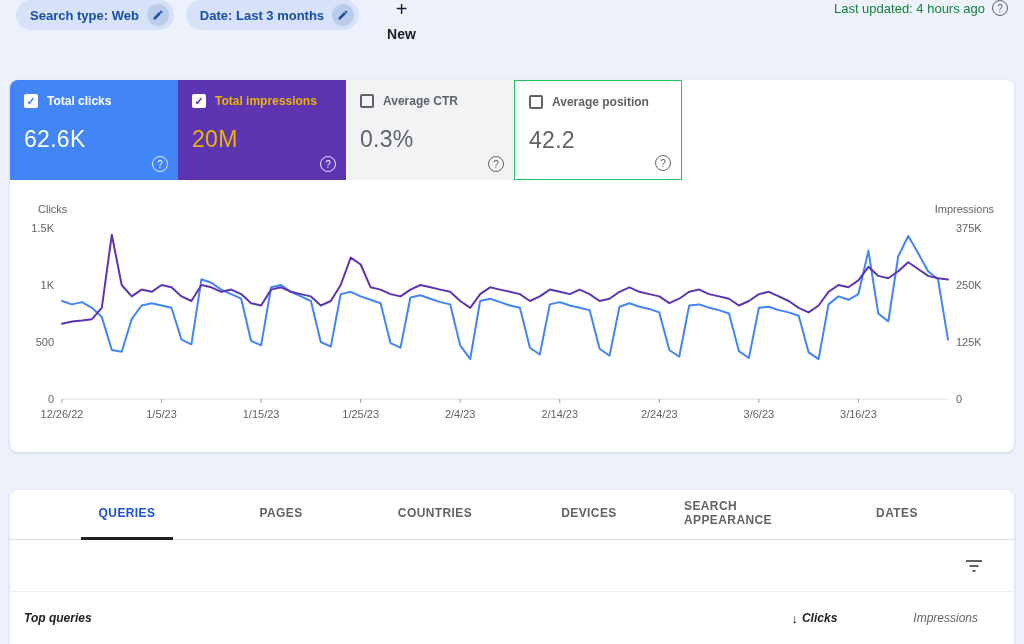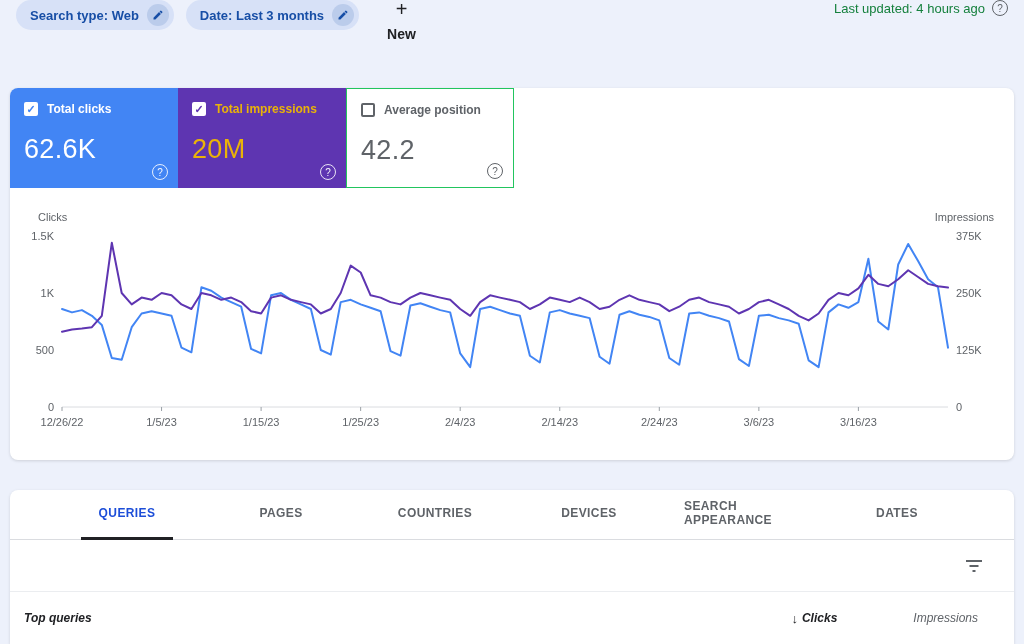--- a/index.html
+++ b/index.html
@@ -27,39 +27,39 @@
                 background:none; border:none; font-family:inherit;flex-direction:column; }
   .plus-icon::before { content:"+"; font-size:20px; font-weight:normal; line-height:18px; }
   .last-updated { margin-left:auto; display:flex; align-items:center; gap:7px;
                   color:#15803d; font-size:13px; }
   .help-icon { width:16px; height:16px; min-width:16px; border-radius:50%;
                border:1px solid #5f6368; color:#5f6368; font-size:10px;
                display:flex; align-items:center; justify-content:center; cursor:pointer; }
   .help-icon::before { content:"?"; }
 
   
-  .perf-card { position:absolute; left:10px; top:88px; width:1004px; height:372px;
+  .perf-card { position:absolute; left:10px; top:80px; width:1004px; height:372px;
                background:#fff; border-radius:8px;
                box-shadow:0 1px 3px rgba(60,64,67,.18); }
   .tiles { display:flex; }
   .tile { width:168px; height:100px; position:relative; cursor:pointer; }
   .tile-clicks { background:#4285f4; color:#fff; border-top-left-radius:8px; }
   .tile-impressions { background:#5e35b1; color:#eab308; }
   .tile-ctr { background:#f1f3f4; color:#5f6368; }
   .tile-position { background:#fff; color:#5f6368; border:1px solid #22c55e; }
   .tile-head { position:absolute; top:14px; left:14px; display:flex;
                align-items:center; gap:9px; font-size:12px; font-weight:bold; }
   .cb { width:14px; height:14px; min-width:14px; border-radius:2px; cursor:pointer; }
   .cb-checked { background:#fff; display:flex; align-items:center;
                 justify-content:center; font-size:11px; font-weight:bold; }
   .cb-checked::after { content:"✓"; }
   .tile-clicks .cb-checked { color:#4285f4; }
   .tile-impressions .cb-checked { color:#5e35b1; }
   .cb-unchecked { border:2px solid #5f6368; background:transparent; }
-  .tile-value { position:absolute; top:46px; left:14px; font-size:27px; letter-spacing:.3px; }
+  .tile-value { position:absolute; top:46px; left:14px; font-size:23px; letter-spacing:.3px; }
   .tile-help { position:absolute; bottom:8px; right:10px; }
   .tile-clicks .help-icon, .tile-impressions .help-icon
       { border-color:rgba(255,255,255,.85); color:rgba(255,255,255,.95); }
 
   .axis-title { position:absolute; font-size:11px; color:#5f6368; }
   .axis-title-left { top:123px; left:28px; }
   .axis-title-right { top:123px; right:20px; }
   #perf-chart { position:absolute; top:112px; left:0; width:1004px; height:252px; }
   #perf-chart text { font-family:"Liberation Sans", sans-serif; }
 
@@ -127,20 +127,30 @@
       <div class="tile-help">
           <span class="help-icon"></span>
         </div>
     </div>
     <div class="tile tile-impressions">
       <div class="tile-head">
         <span class="cb cb-checked"></span>
         <span>Total impressions</span>
       </div>
       <div class="tile-value">20M</div>
+      <div class="tile-help">
+          <span class="help-icon"></span>
+        </div>
+    </div>
+    <div class="tile tile-ctr">
+      <div class="tile-head">
+        <span class="cb cb-unchecked"></span>
+        <span>Average CTR</span>
+      </div>
+      <div class="tile-value">0.3%</div>
       <div class="tile-help">
           <span class="help-icon"></span>
         </div>
     </div>
     <div class="tile tile-position">
       <div class="tile-head">
         <span class="cb cb-unchecked"></span>
         <span>Average position</span>
       </div>
       <div class="tile-value">42.2</div>

